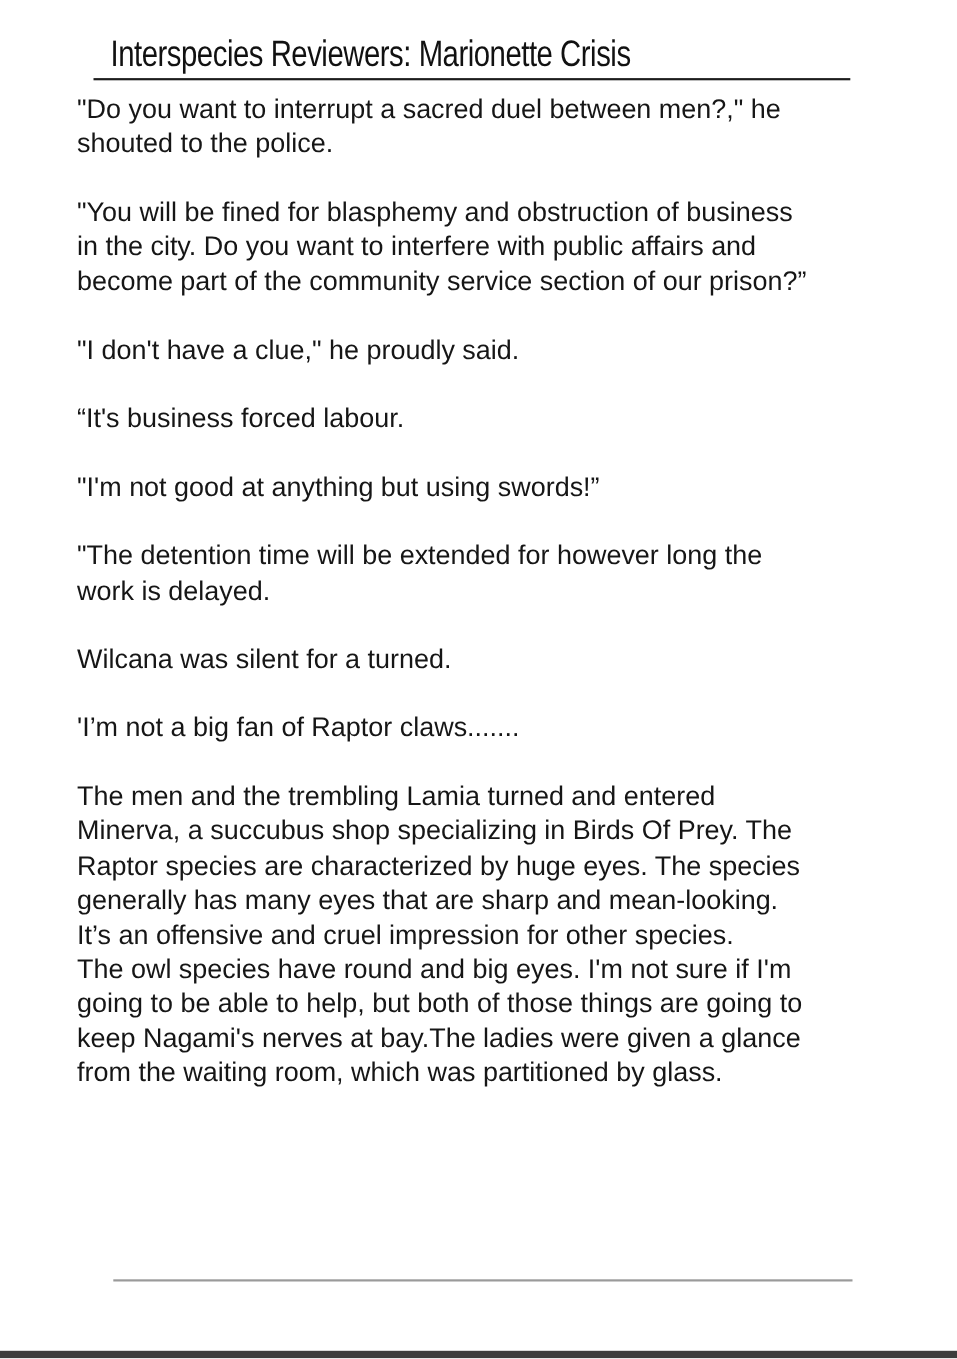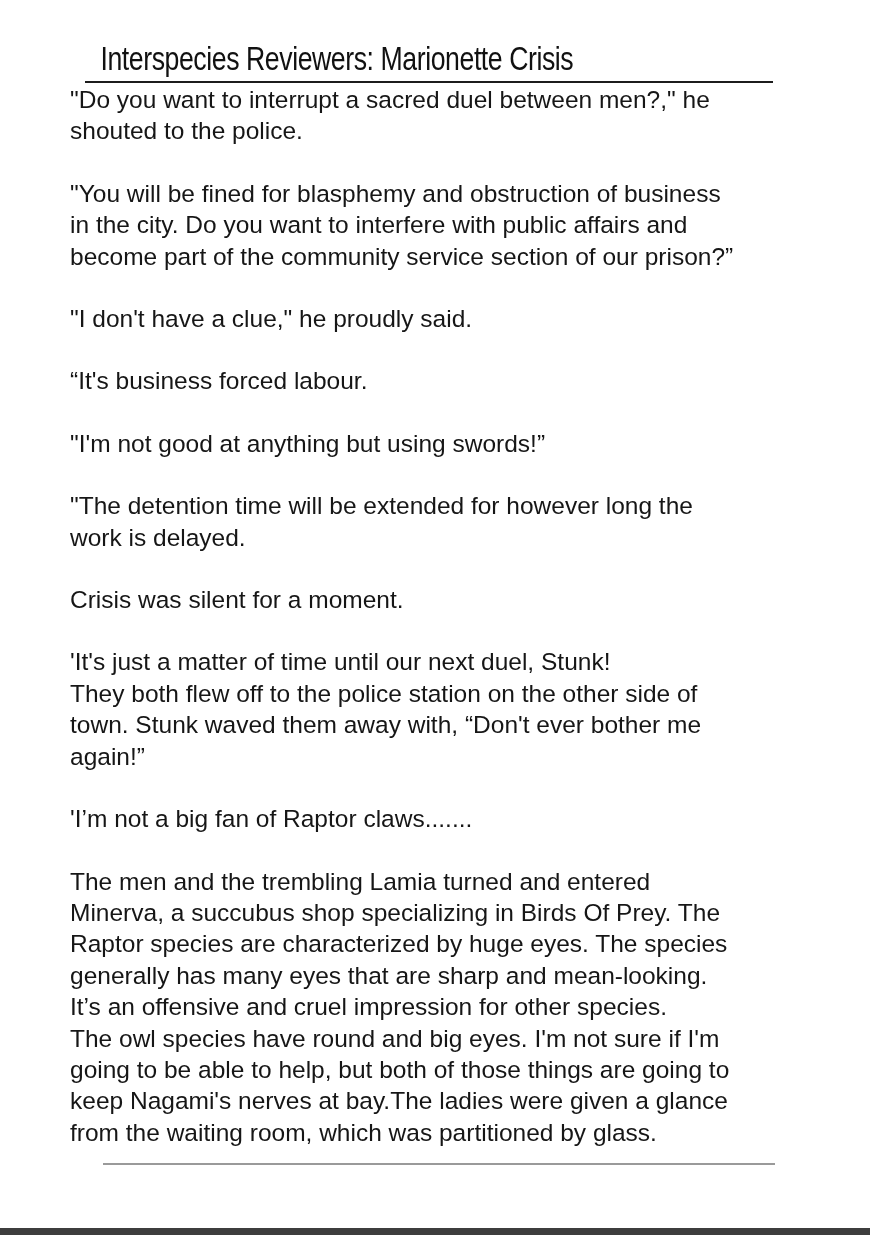--- a/index.html
+++ b/index.html
@@ -10,21 +10,21 @@
   .page {
     position: relative;
     width: 870px;
     height: 1235px;
     background: #ffffff;
     overflow: hidden;
     font-family: "Liberation Sans", sans-serif;
     color: #161616;
   }
   .title-block {
-    margin: 43px 0 0 85px;
+    margin: 33px 0 0 85px;
     width: 688px;
     border-bottom: 2px solid #1c1c1c;
     padding-bottom: 2px;
   }
   .title-text {
     display: inline-block;
     padding-left: 18px;
     font-size: 31px;
     font-weight: 400;
     letter-spacing: -0.5px;
@@ -76,25 +76,21 @@
     <p>"Do you want to interrupt a sacred duel between men?," he
 shouted to the police.</p>
     <p>"You will be fined for blasphemy and obstruction of business
 in the city. Do you want to interfere with public affairs and
 become part of the community service section of our prison?”</p>
     <p>"I don't have a clue," he proudly said.</p>
     <p>“It's business forced labour.</p>
     <p>"I'm not good at anything but using swords!”</p>
     <p>"The detention time will be extended for however long the
 work is delayed.</p>
-    <p>Crisis was silent for a moment.</p>
-    <p>'It's just a matter of time until our next duel, Stunk!
-They both flew off to the police station on the other side of
-town. Stunk waved them away with, “Don't ever bother me
-again!”</p>
+    <p>Wilcana was silent for a turned.</p>
     <p>'I’m not a big fan of Raptor claws.......</p>
     <p>The men and the trembling Lamia turned and entered
 Minerva, a succubus shop specializing in Birds Of Prey. The
 Raptor species are characterized by huge eyes. The species
 generally has many eyes that are sharp and mean-looking.
 It’s an offensive and cruel impression for other species.
 The owl species have round and big eyes. I'm not sure if I'm
 going to be able to help, but both of those things are going to
 keep Nagami's nerves at bay.The ladies were given a glance
 from the waiting room, which was partitioned by glass.</p>

